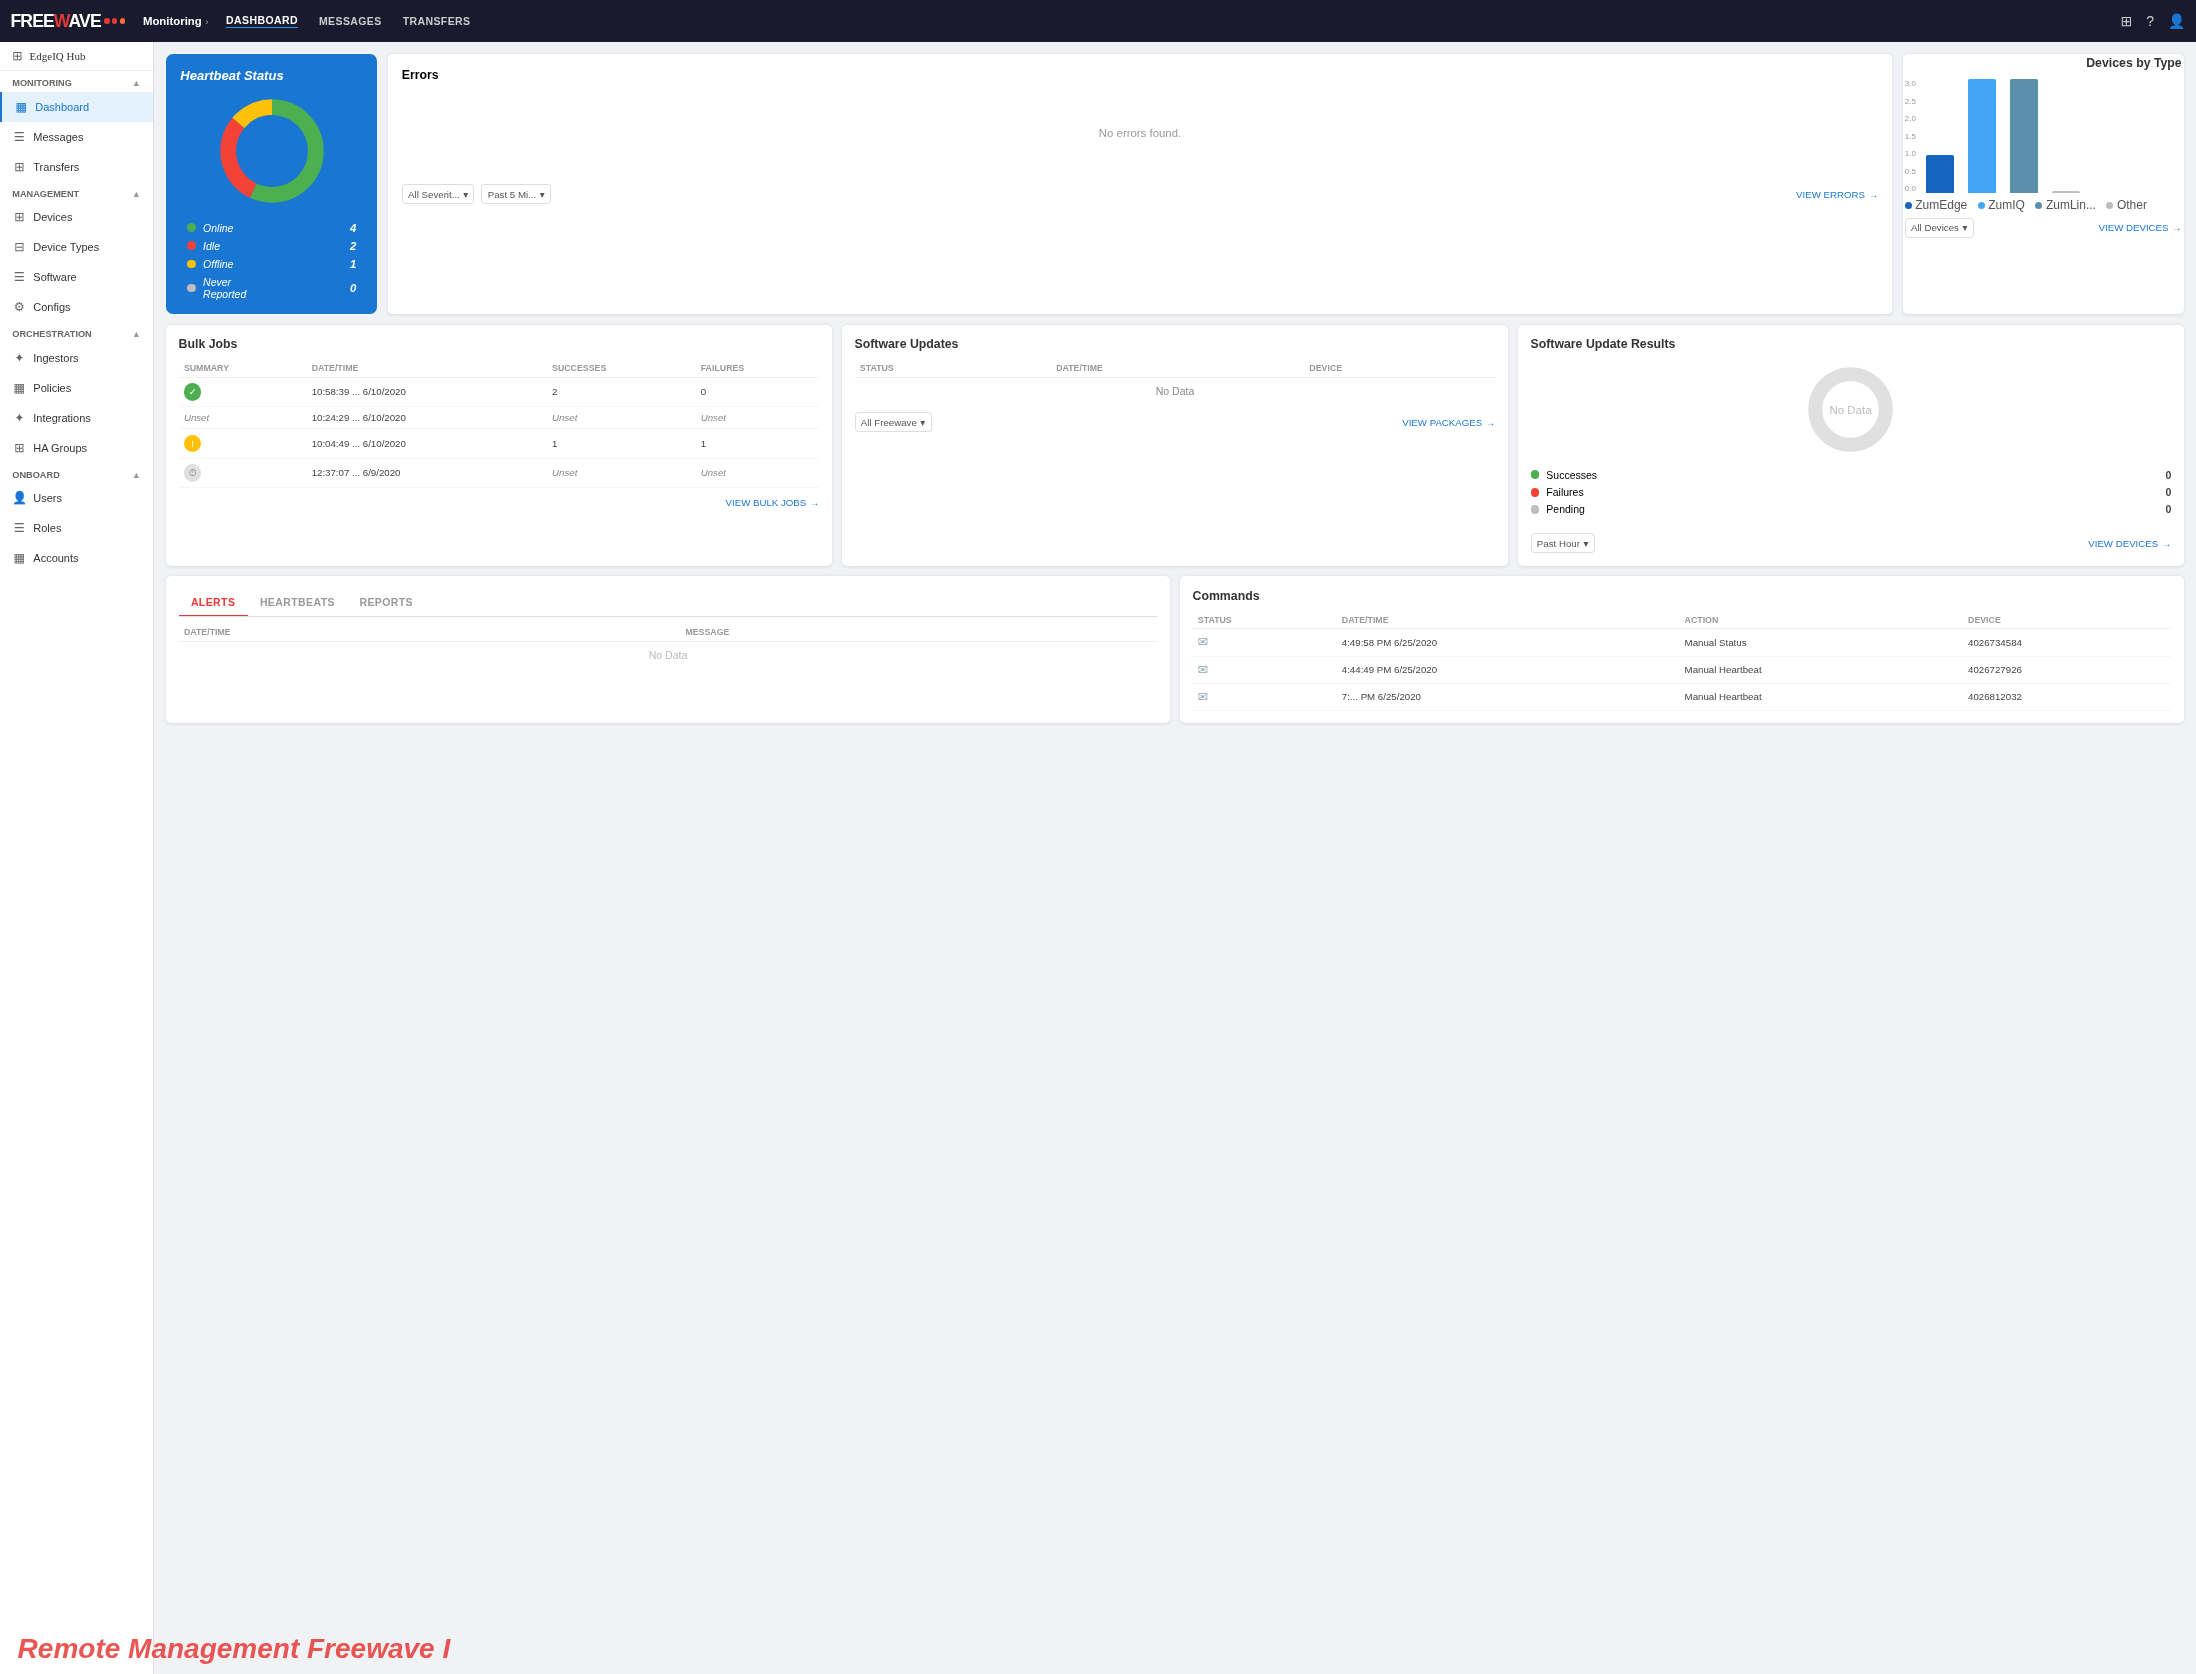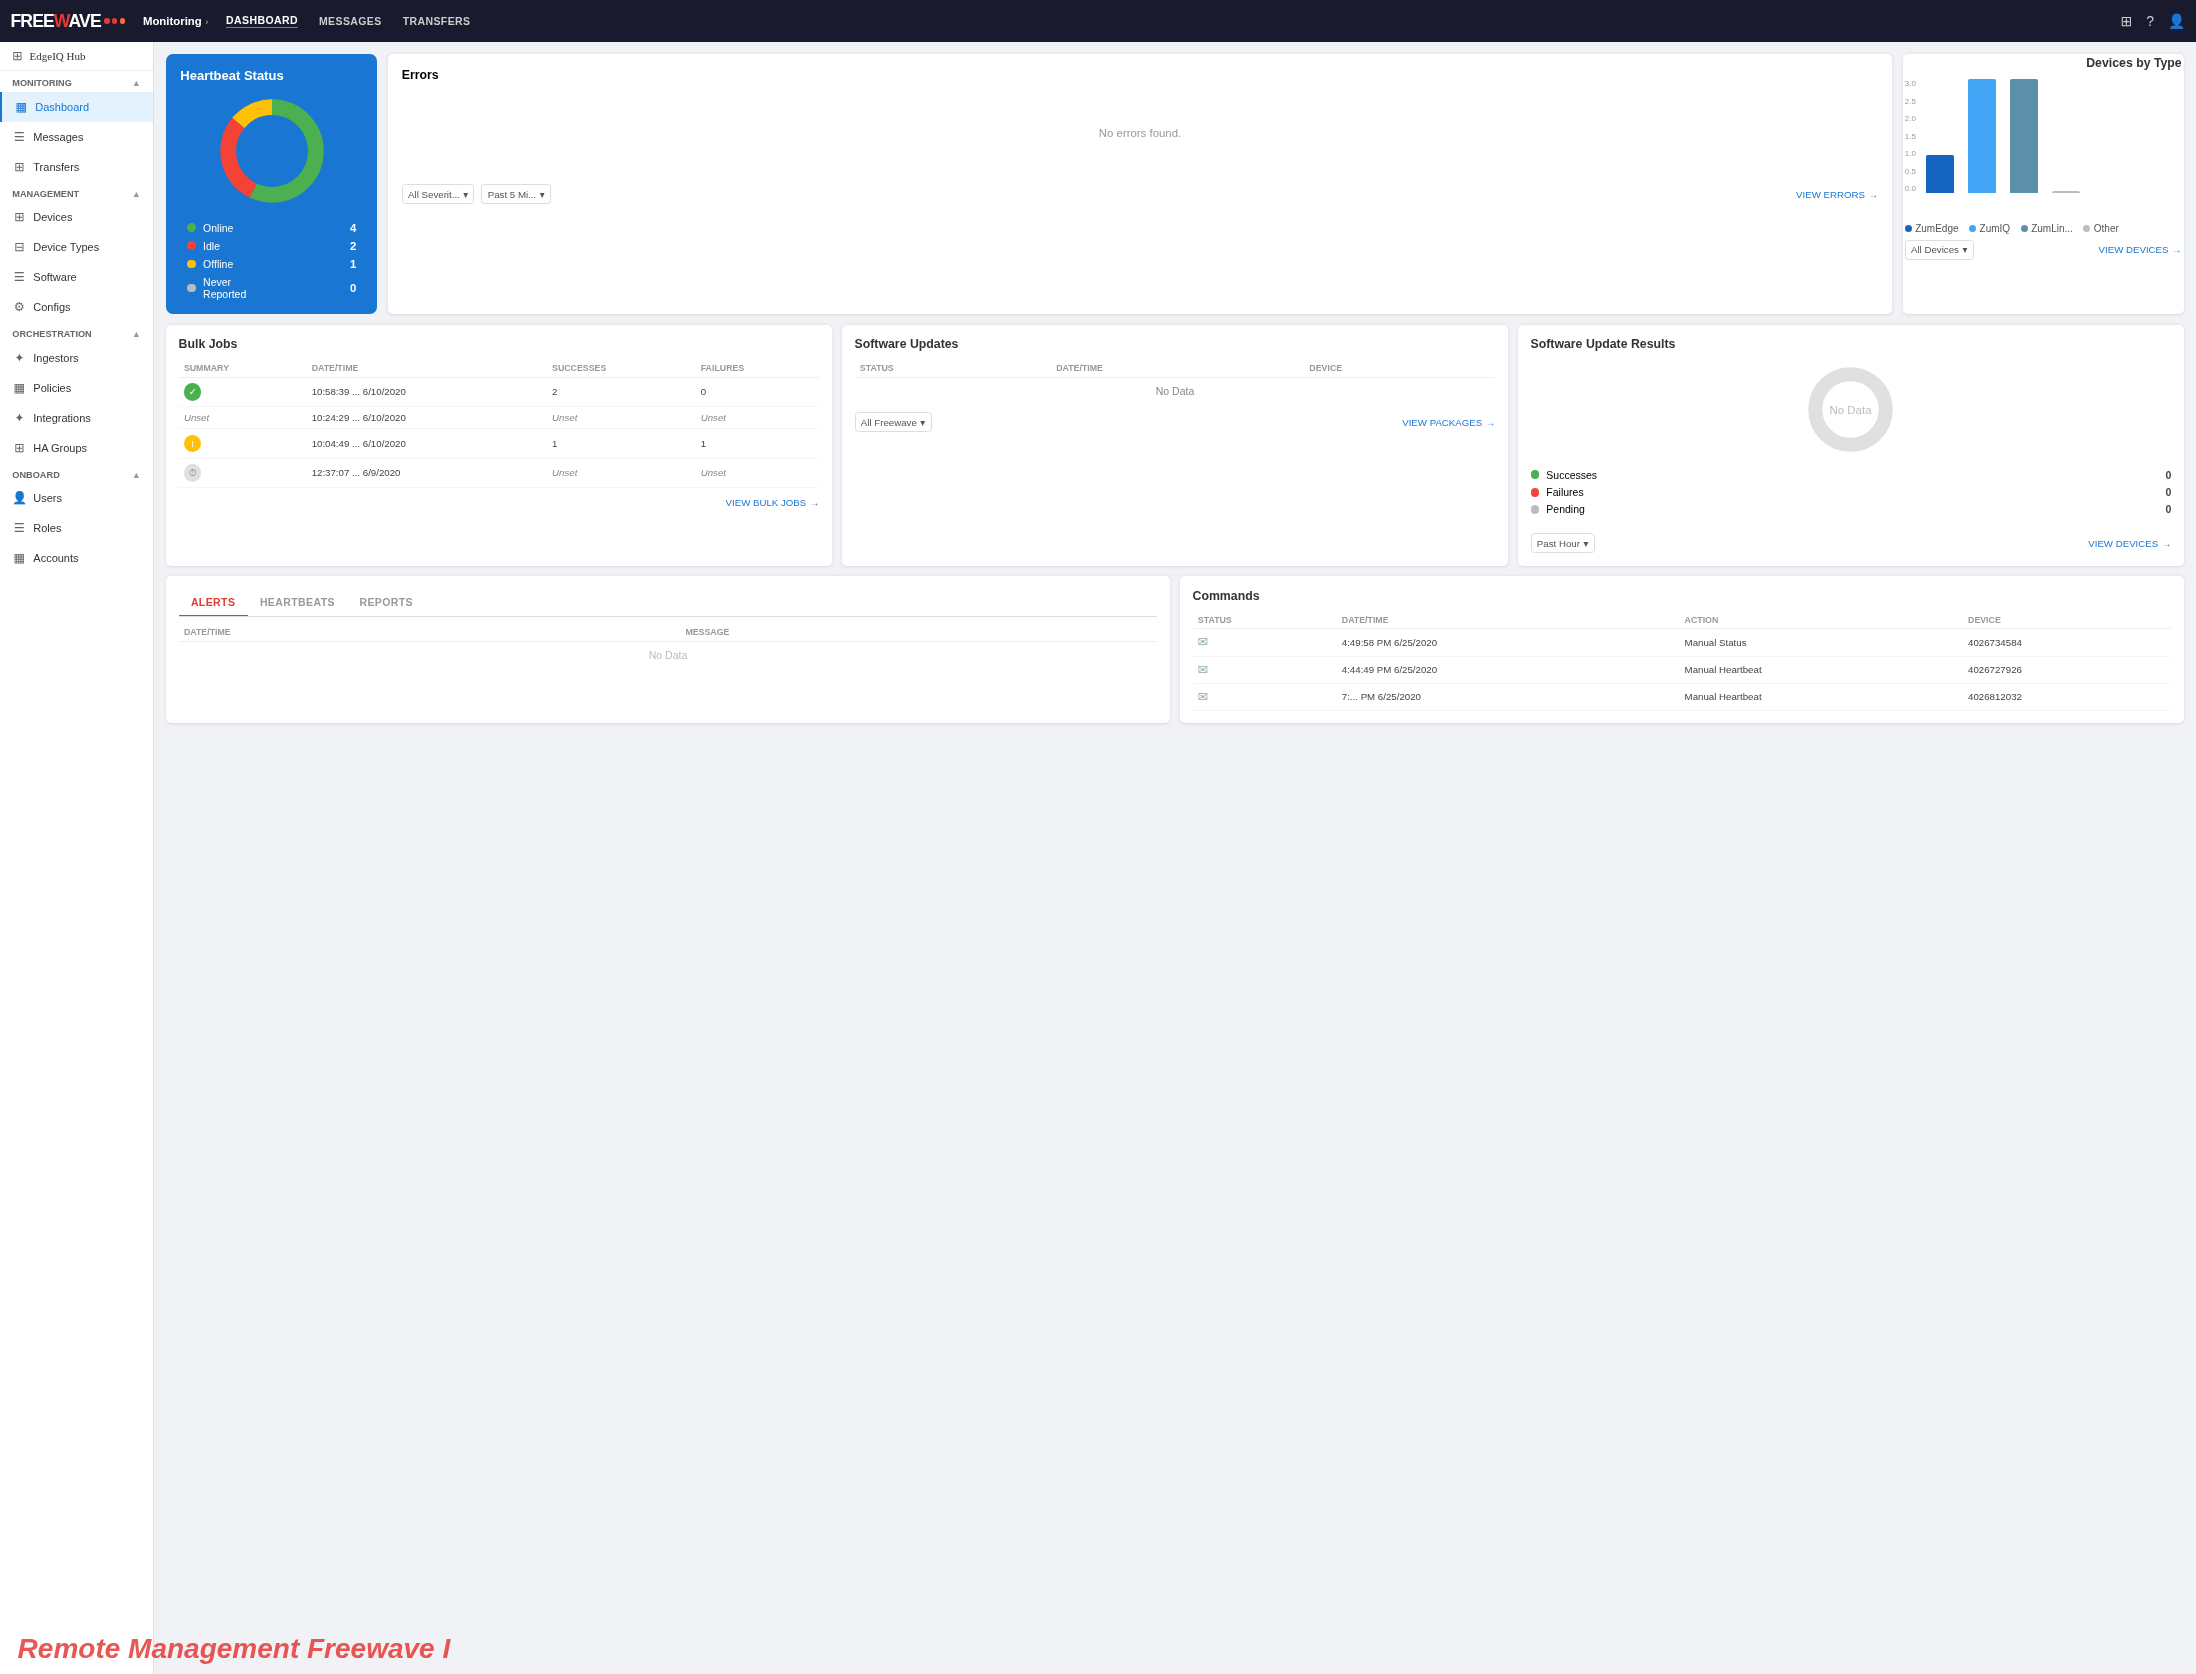--- a/index.html
+++ b/index.html
@@ -41,21 +41,21 @@
     .main { flex: 1; overflow-y: auto; padding: 12.3px; display: flex; flex-direction: column; gap: 10.5px; }
 
     
     .card { background: white; border-radius: 5px; box-shadow: 0 0.9px 3.5px rgba(0,0,0,0.1); padding: 12.3px; }
     .card-title { font-size: 12.3px; font-weight: 600; color: #333; margin-bottom: 8.8px; }
 
     
     .top-row { display: grid; grid-template-columns: 211px 1fr 281px; gap: 10.5px; }
 
     
-    .heartbeat-card { background: #1976D2; border-radius: 7px; padding: 14px; color: white; }
+    .heartbeat-card { background: #1976D2; border-radius: 7px; padding: 14px; color: white; font-style: italic; }
     .heartbeat-title { font-size: 13px; font-weight: 700; margin-bottom: 10.5px; }
     .donut-container { display: flex; justify-content: center; margin: 7px 0 14px; }
     .donut-legend { display: flex; flex-direction: column; gap: 6.1px; padding: 0 7px; }
     .legend-item { display: flex; align-items: center; gap: 7px; font-size: 10.5px; }
     .legend-dot { width: 8.8px; height: 8.8px; border-radius: 50%; flex-shrink: 0; }
     .legend-label { flex: 1; }
     .legend-count { font-weight: 700; font-size: 11.4px; }
 
     
     .errors-card { padding: 14px; }
@@ -63,21 +63,21 @@
     .errors-timeline { display: flex; justify-content: space-between; font-size: 8px; color: #999; padding: 3.5px 0; border-bottom: 0.9px solid #eee; margin-bottom: 7px; }
     .errors-empty { display: flex; align-items: center; justify-content: center; height: 88px; color: #999; font-size: 11.4px; }
     .errors-footer { display: flex; align-items: center; gap: 7px; margin-top: 7px; }
     .select-sm { border: 0.9px solid #ddd; border-radius: 3.5px; padding: 3.5px 5.3px; font-size: 9.7px; color: #555; background: white; cursor: pointer; display: flex; align-items: center; gap: 3.5px; }
     .view-link { margin-left: auto; color: #1976D2; font-size: 9.7px; font-weight: 400; cursor: pointer; display: flex; align-items: center; gap: 3.5px; }
 
     
     .devices-type-card { padding: 2px; text-align: right; }
     .bar { width: 24.6px; border-radius: 1.8px 1.8px 0 0; }
     .chart-legend { display: flex; gap: 10.5px; flex-wrap: wrap; margin-top: 5.3px; }
-    .chart-legend-item { display: flex; align-items: center; gap: 3.5px; font-size: 10px; color: #555; margin-top: 25px; }
+    .chart-legend-item { display: flex; align-items: center; gap: 3.5px; font-size: 12px; color: #555; }
     .chart-dot { width: 7px; height: 7px; border-radius: 50%; }
     .devices-footer { display: flex; align-items: center; margin-top: 5.3px; }
 
     
     .mid-row { display: grid; grid-template-columns: 1fr 1fr 1fr; gap: 10.5px; }
 
     
     .bulk-table { width: 100%; border-collapse: collapse; font-size: 9.7px; }
     .bulk-table th { text-align: left; color: #999; font-size: 8.8px; font-weight: 600; text-transform: uppercase; padding: 3.5px 5.3px; border-bottom: 0.9px solid #eee; }
     .bulk-table td { padding: 5.3px 5.3px; border-bottom: 0.9px solid #f5f5f5; color: #444; vertical-align: middle; }

